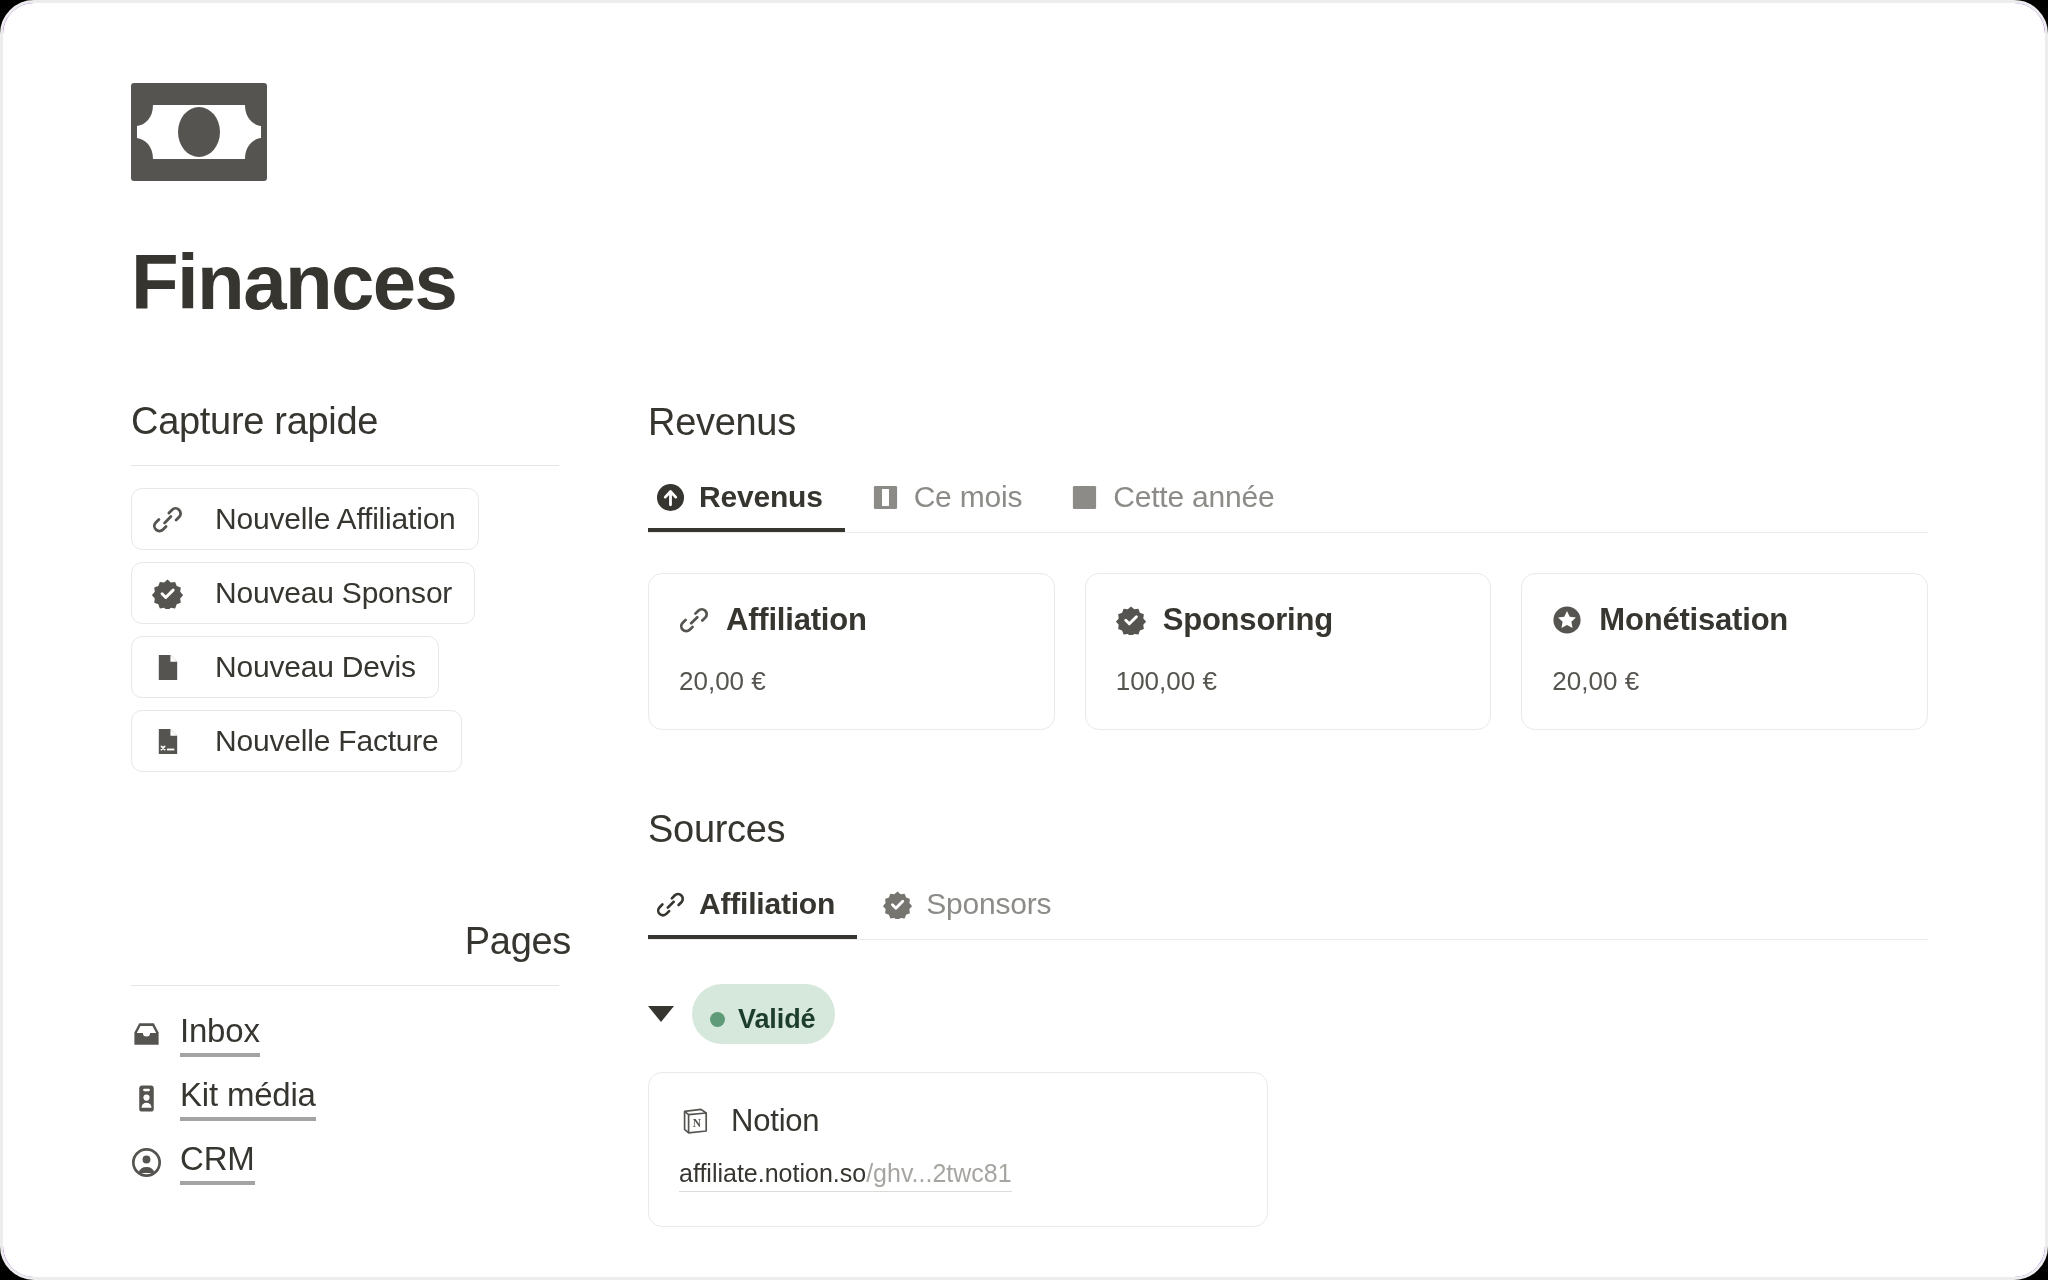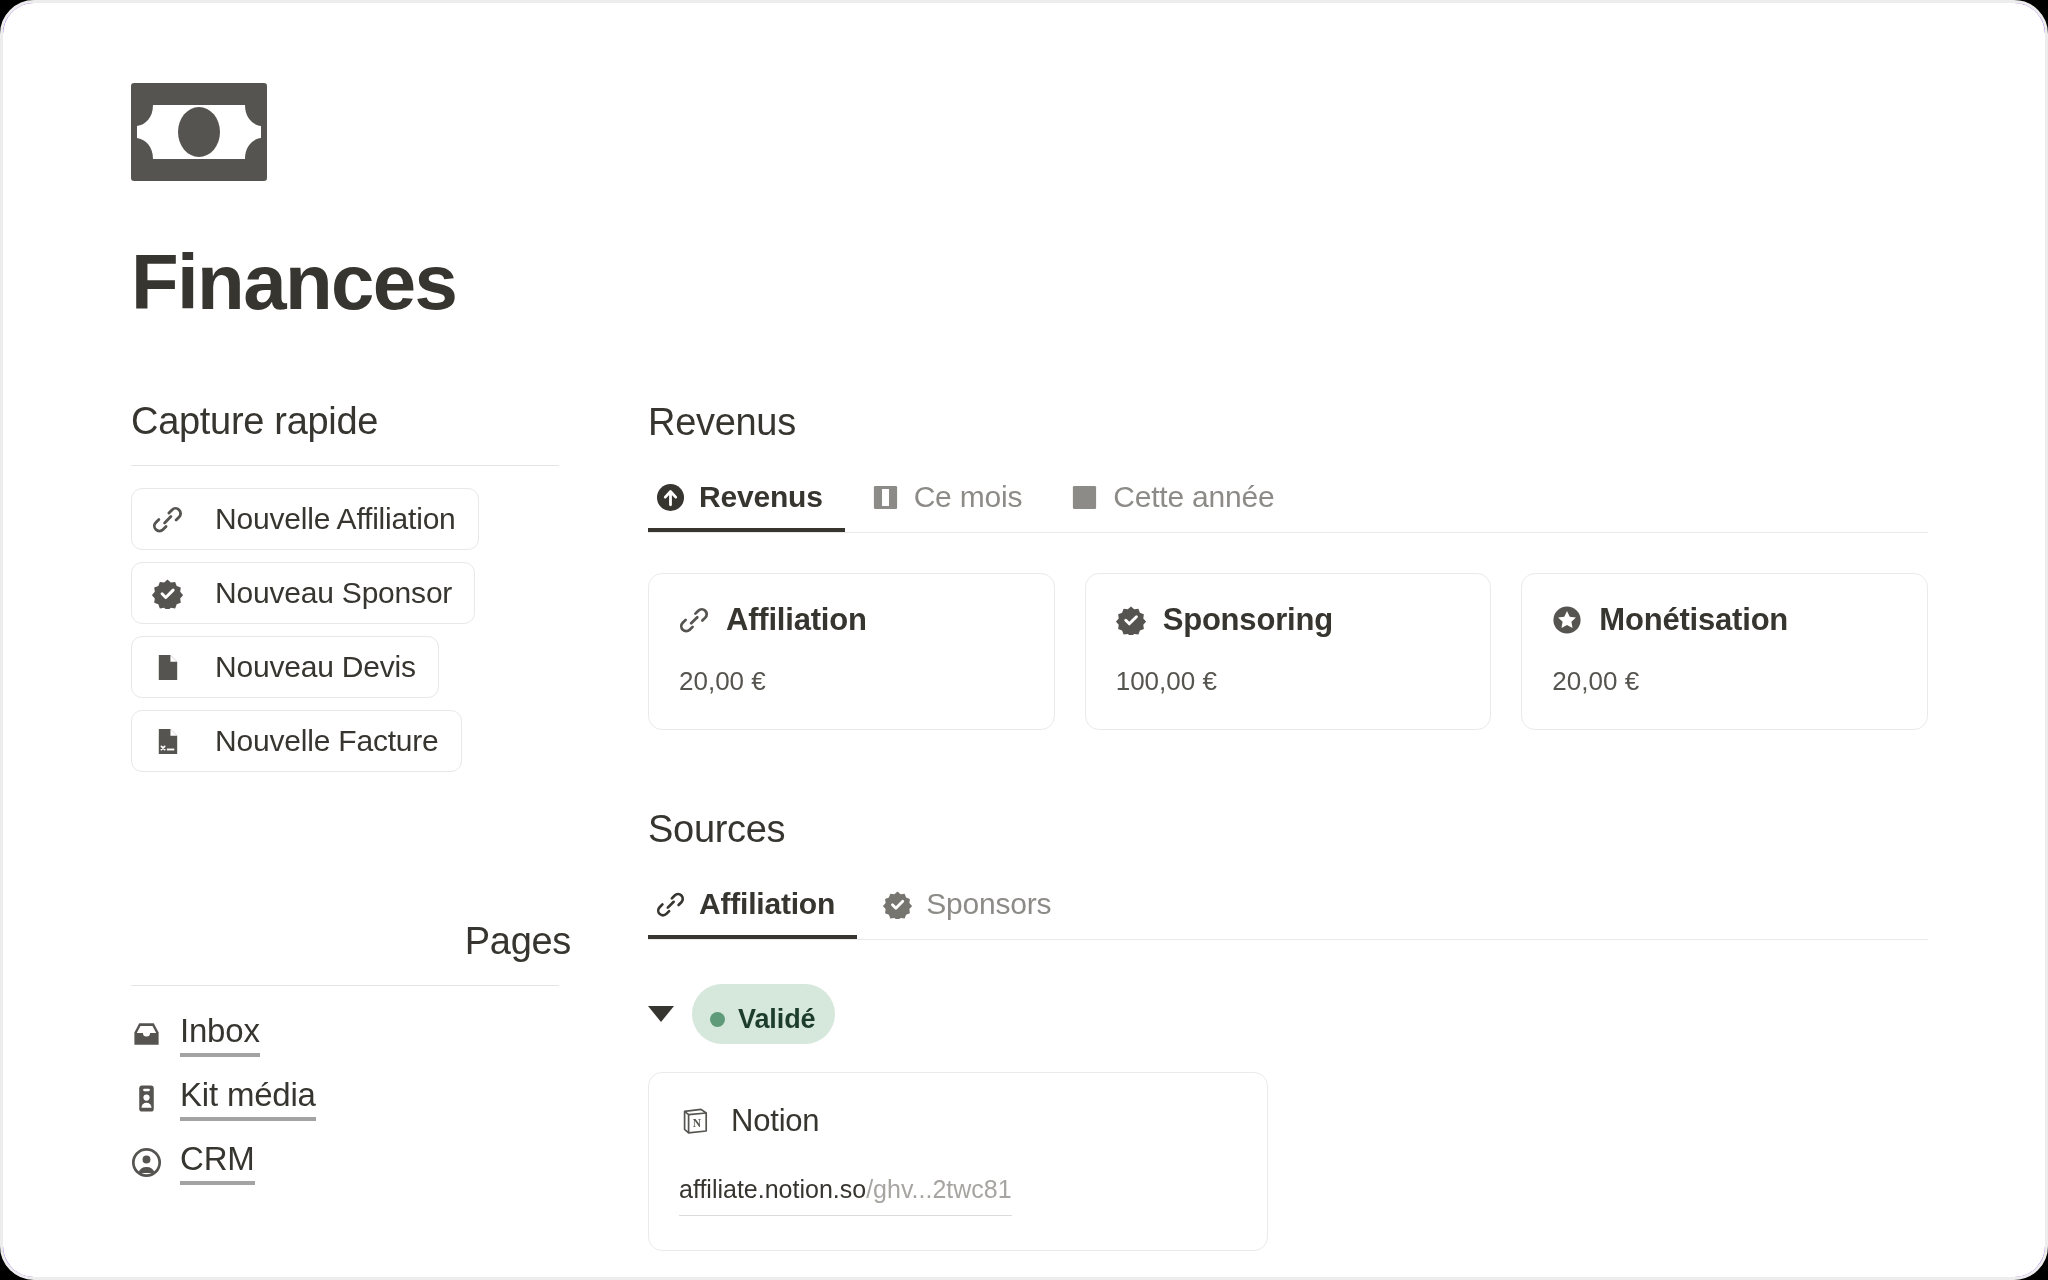--- a/index.html
+++ b/index.html
@@ -216,25 +216,25 @@
     background: #ffffff;
   }
   .src-card .head { display: flex; align-items: center; gap: 20px; }
   .src-card .head .ico { width: 32px; height: 32px; display: block; flex: 0 0 auto; }
   .src-card .title {
     font-size: 31px;
     color: #37352f;
     letter-spacing: -0.2px;
   }
   .src-card .url {
-    margin-top: 36px;
+    margin-top: 20px;
     font-size: 25px;
     border-bottom: 1.5px solid #dcdbd8;
     display: inline-block;
-    padding-bottom: 11px;
+    padding-bottom: 3px;
   }
   .src-card .url .host { color: #37352f; }
   .src-card .url .path { color: #a7a5a1; }
 </style>
 </head>
 <body>
 
 <div id="window">
   <div id="page">
 

